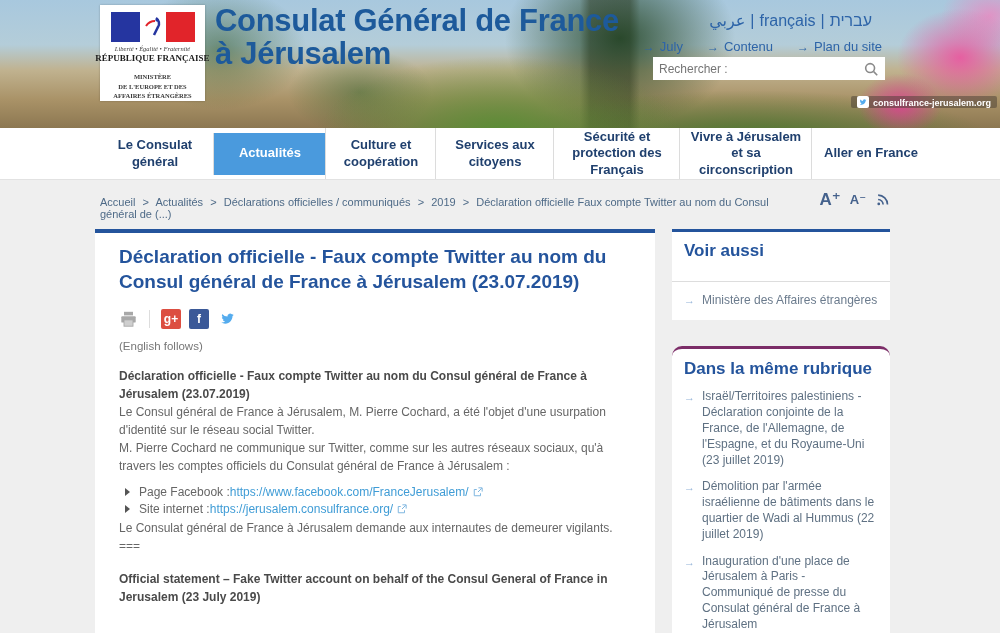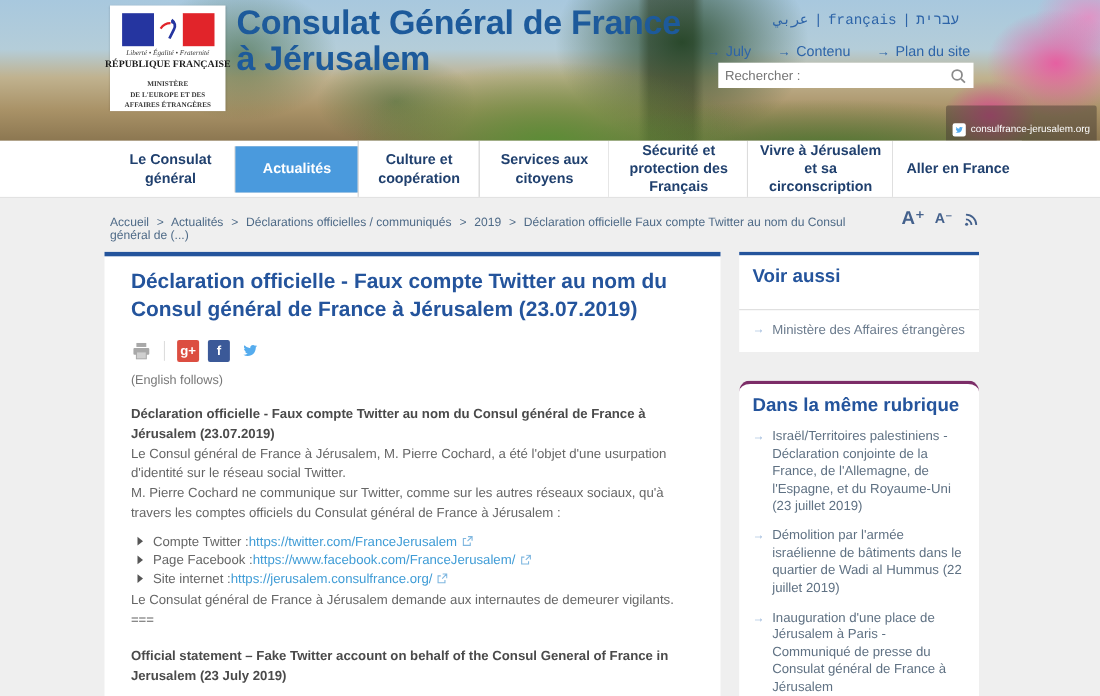--- a/index.html
+++ b/index.html
@@ -25,30 +25,30 @@
     display:flex; flex-direction:column; align-items:center; padding-top:7px; box-shadow:0 0 2px rgba(0,0,0,.25); }
   .flag { display:flex; width:84px; height:34px; }
   .flag .b { width:29px; background:#2535a0; }
   .flag .w { width:26px; background:#fff; position:relative; }
   .flag .r { width:29px; background:#e1242a; }
   .marianne { position:absolute; left:2px; top:4px; }
   .logo-motto { font-family:"Liberation Serif","DejaVu Serif",serif; font-style:italic; font-size:6.5px; color:#3a3a3a; margin-top:3px; white-space:nowrap; }
   .logo-republic { font-family:"Liberation Serif","DejaVu Serif",serif; font-size:9px; font-weight:bold; color:#1d1d1d; margin-top:1px; white-space:nowrap; }
   .logo-ministry { font-family:"Liberation Serif","DejaVu Serif",serif; font-size:6.5px; font-weight:bold; color:#3a3a3a; text-align:center; margin-top:9px; line-height:1.5; }
   .site-title { position:absolute; left:215px; top:4px; color:#1d5a9b; font-weight:bold; font-size:31px; line-height:1.08; letter-spacing:-.3px; }
-  .lang-bar { position:absolute; top:11px; right:128px; font-size:13px; color:#2d64a8; font-family:Liberation Mono, monospace; }
+  .lang-bar { position:absolute; top:11px; right:128px; font-size:16px; color:#2d64a8; font-family:Liberation Sans, sans-serif; }
   .lang-bar a { color:#2d64a8; text-decoration:none; }
   .lang-sep { margin:0 5px; color:#2d64a8; }
   .quick-links { position:absolute; top:39px; right:118px; display:flex; gap:24px; font-size:13px; }
   .quick-links a { color:#2d64a8; text-decoration:none; display:flex; gap:5px; align-items:center; }
   .q-arrow { font-size:12px; }
   .search-bar { position:absolute; top:57px; right:115px; width:232px; height:23px; background:#fff; display:flex; align-items:center; padding:0 6px; }
   .search-bar input { border:0; outline:0; flex:1; font-size:12px; color:#666; background:transparent; font-family:inherit; }
   .photo-credit { position:absolute; right:3px; top:96px; background:rgba(72,62,52,.5); color:#fff; font-size:9px;
-    display:flex; align-items:flex-start; gap:4px; padding:16px 6px; border-radius:2px; }
+    display:flex; align-items:flex-end; gap:4px; padding:0 6px; border-radius:2px;font-weight:bold; }
   .credit-badge { width:12px; height:12px; background:#fff; border-radius:2px; display:flex; align-items:center; justify-content:center; }
 
   
   .nav { position:absolute; top:128px; left:0; width:1000px; height:52px; background:#fff; border-bottom:1px solid #e2e2e2; }
   .nav ul { list-style:none; display:flex; height:100%; padding-left:96px; }
   .nav li { display:flex; align-items:center; justify-content:center; text-align:center; height:100%;
     font-size:13px; font-weight:bold; color:#20406e; line-height:1.25; cursor:pointer; }
   .nav li + li { box-shadow:-1px 0 0 #dcdcdc; }
   .nav li span { display:block; padding:0 10px; }
   .nav li.w1{width:118px}.nav li.w2{width:112px}.nav li.w3{width:110px}.nav li.w4{width:118px}
@@ -236,29 +236,20 @@
         </span>
       </div>
 
       <div class="english-note">(English follows)</div>
 
       <div class="bold-line">Déclaration officielle - Faux compte Twitter au nom du Consul général de France à Jérusalem (23.07.2019)</div>
       <div class="p">Le Consul général de France à Jérusalem, M. Pierre Cochard, a été l'objet d'une usurpation d'identité sur le réseau social Twitter.</div>
       <div class="p">M. Pierre Cochard ne communique sur Twitter, comme sur les autres réseaux sociaux, qu'à travers les comptes officiels du Consulat général de France à Jérusalem :</div>
 
       <ul class="link-list">
-        <li>
-          <span class="tri"></span>
-          <span>Compte Twitter : </span>
-          <a href="#">https://twitter.com/FranceJerusalem</a>
-          <svg class="ext-ico" width="10" height="10" viewBox="0 0 12 12">
-            <path d="M4.5 3H1.5v7.5H9V7.5" stroke="#7fb7e0" fill="none" stroke-width="1.2"></path>
-            <path d="M6.5 1h4.5v4.5M10.5 1.5 6 6" stroke="#7fb7e0" fill="none" stroke-width="1.2"></path>
-          </svg>
-        </li>
         <li>
           <span class="tri"></span>
           <span>Page Facebook : </span>
           <a href="#">https://www.facebook.com/FranceJerusalem/</a>
           <svg class="ext-ico" width="10" height="10" viewBox="0 0 12 12">
             <path d="M4.5 3H1.5v7.5H9V7.5" stroke="#7fb7e0" fill="none" stroke-width="1.2"></path>
             <path d="M6.5 1h4.5v4.5M10.5 1.5 6 6" stroke="#7fb7e0" fill="none" stroke-width="1.2"></path>
           </svg>
         </li>
         <li>

